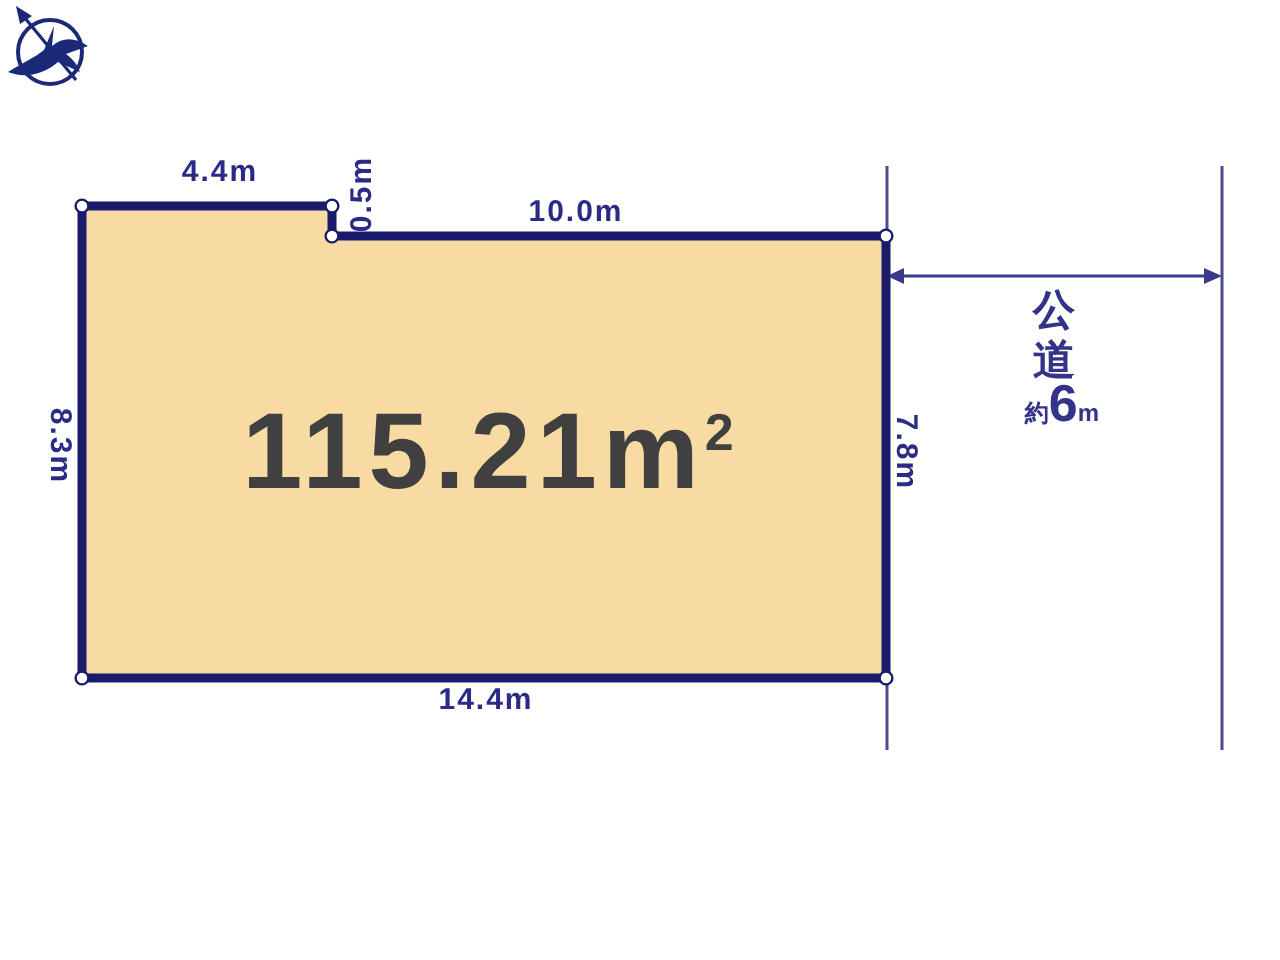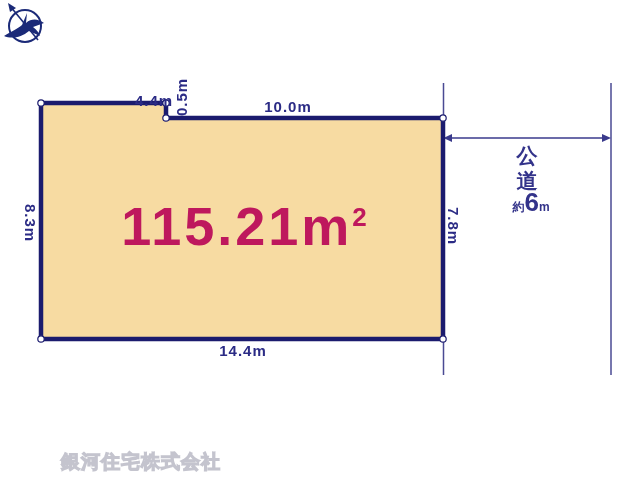--- a/index.html
+++ b/index.html
@@ -19,21 +19,21 @@
     letter-spacing:1px;
     white-space:nowrap;
     transform:translate(-50%,-50%);
   }
   .lbl.rot-cw{transform:translate(-50%,-50%) rotate(90deg);}
   .lbl.rot-ccw{transform:translate(-50%,-50%) rotate(-90deg);}
   .area-label{
     position:absolute;
     left:244px;top:226px;
     transform:translate(-50%,-50%);
-    color:#be185d;
+    color:#404040;
     font-size:54px;
     font-weight:bold;
     letter-spacing:3px;
     white-space:nowrap;
     line-height:1;
   }
   .area-label sup{
     font-size:26px;
     vertical-align:super;
     letter-spacing:0;
@@ -94,21 +94,21 @@
     <g>
       <circle cx="41" cy="103" r="3.2" fill="#ffffff" stroke="#1b1b6e" stroke-width="1.2"></circle>
       <circle cx="166" cy="103" r="3.2" fill="#ffffff" stroke="#1b1b6e" stroke-width="1.2"></circle>
       <circle cx="166" cy="118" r="3.2" fill="#ffffff" stroke="#1b1b6e" stroke-width="1.2"></circle>
       <circle cx="443" cy="118" r="3.2" fill="#ffffff" stroke="#1b1b6e" stroke-width="1.2"></circle>
       <circle cx="443" cy="339" r="3.2" fill="#ffffff" stroke="#1b1b6e" stroke-width="1.2"></circle>
       <circle cx="41" cy="339" r="3.2" fill="#ffffff" stroke="#1b1b6e" stroke-width="1.2"></circle>
     </g>
   </svg>
 
-  <div class="lbl" style="left:110px;top:100px;margin-left:44px;">4.4m</div>
+  <div class="lbl" style="left:110px;top:86px;">4.4m</div>
 
   <div class="lbl rot-ccw" style="left:181px;top:97px;">0.5m</div>
 
   <div class="lbl" style="left:288px;top:106px;text-align:center;">10.0m</div>
 
   <div class="lbl rot-cw" style="left:30px;top:223px;">8.3m</div>
 
   <div class="lbl rot-cw" style="left:453px;top:226px;">7.8m</div>
 
   <div class="lbl" style="left:243px;top:350px;">14.4m</div>
@@ -130,15 +130,14 @@
 
   <svg class="logo" width="48" height="50" viewBox="0 0 48 50">
     <circle cx="25" cy="26" r="16" fill="none" stroke="#1b2a78" stroke-width="2"></circle>
     <g>
       <line x1="38" y1="40" x2="10" y2="6" stroke="#1b2a78" stroke-width="1.6"></line>
       <polygon points="8,3 16,8 10,12" fill="#1b2a78"></polygon>
     </g>
     <path d="M4,36 C12,31 17,29 22,25 L27,13 L26,23 C32,18 38,19 44,23 L33,27 C37,30 39,33 40,36 L29,31 C21,38 11,39 4,36 Z" fill="#1b2a78"></path>
   </svg>
 
-  <div class="company-name">銀河住宅株式会社</div>
 
 </div>
 
 </body></html>

